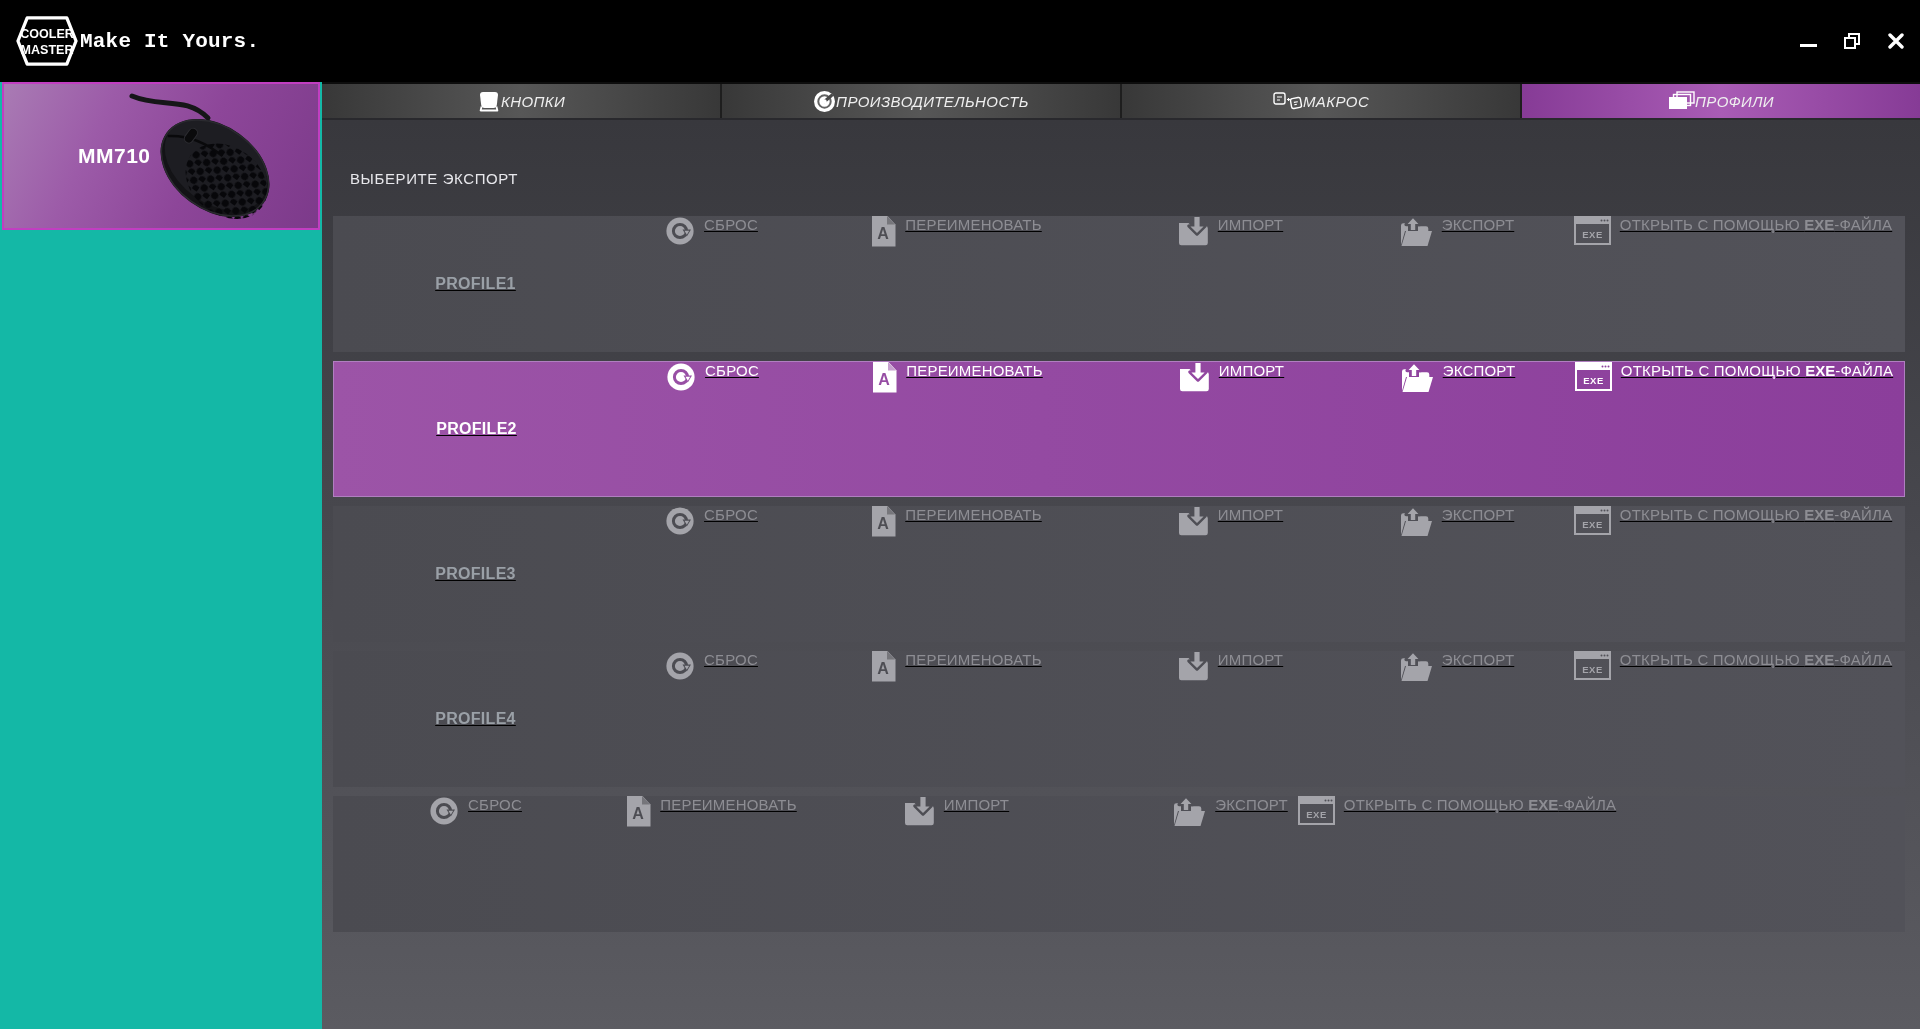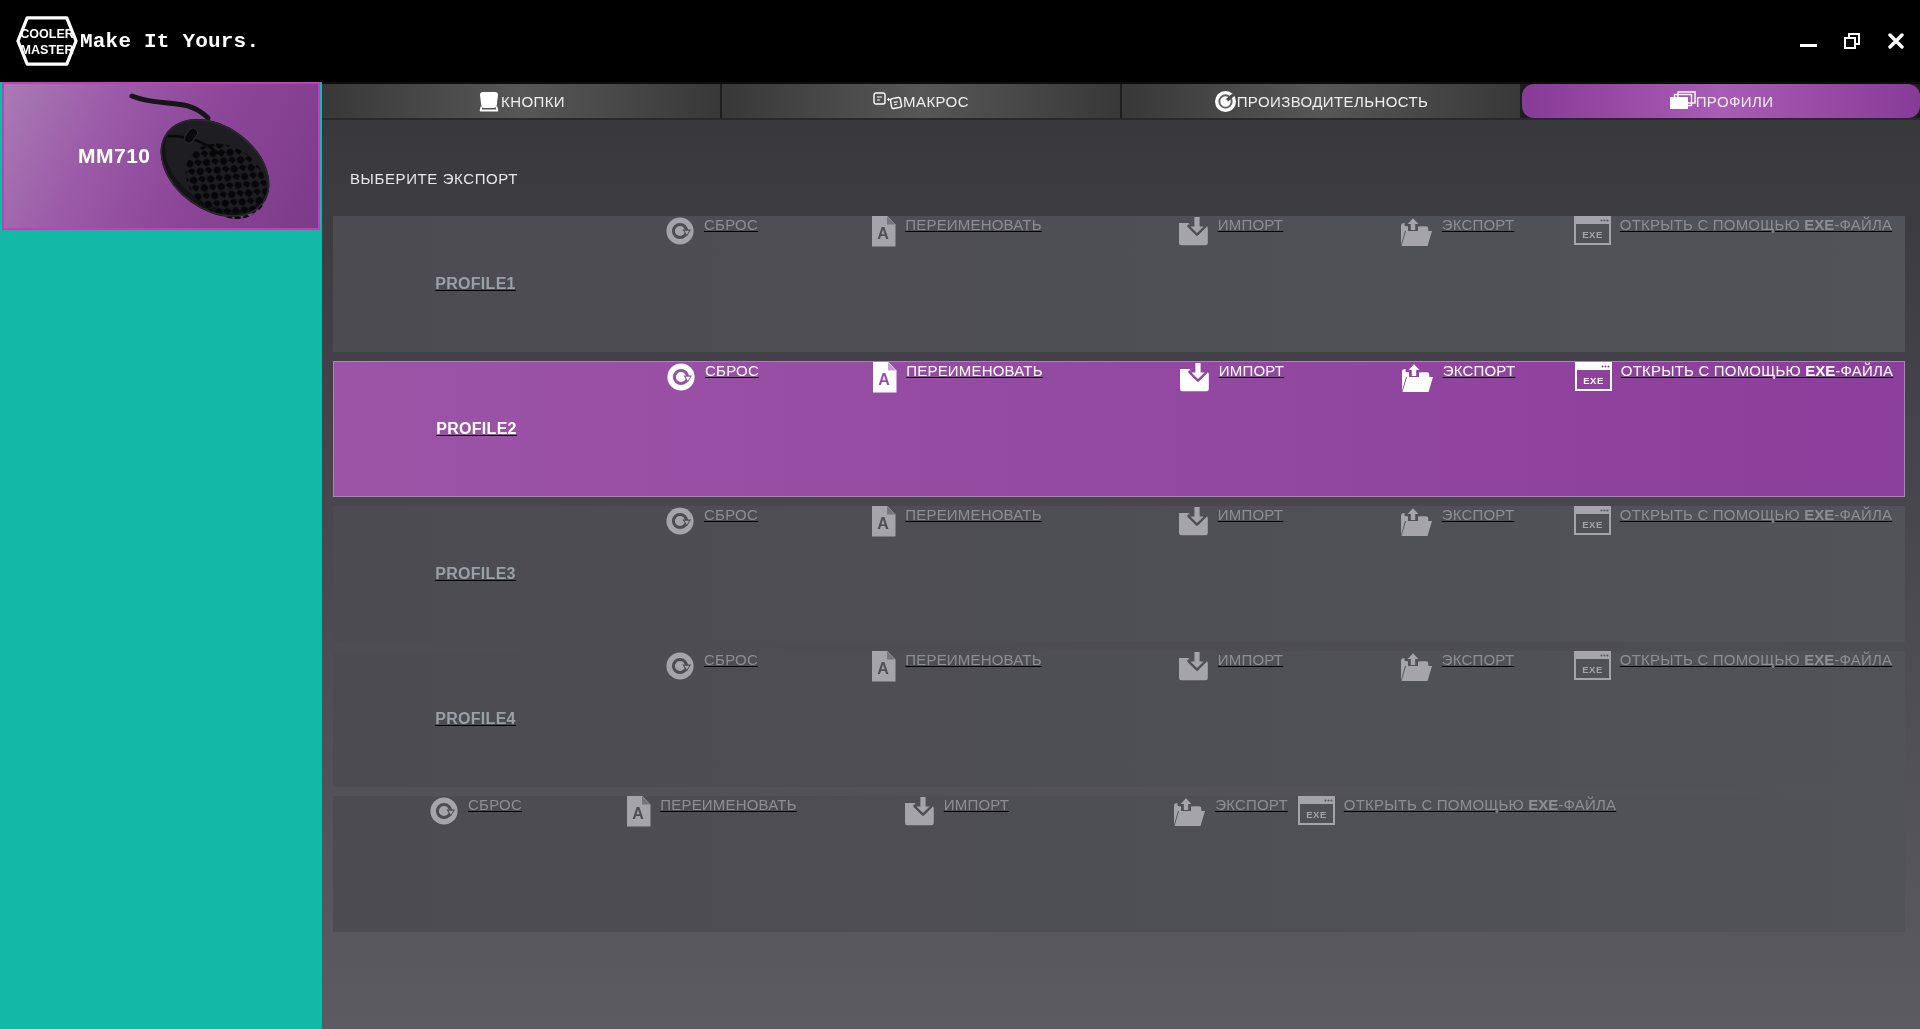--- a/index.html
+++ b/index.html
@@ -27,23 +27,23 @@
   .device-name { position:absolute; left:74px; top:50%; transform:translateY(-50%);
     color:#fff; font-weight:bold; font-size:21px; letter-spacing:0.5px; }
   .device-img { position:absolute; right:8px; top:4px; }
 
   .main { flex:1; display:flex; flex-direction:column; min-width:0; }
 
   
   .tabbar { height:38px; display:flex; background:#1b1b1b; border-top:2px solid #0d0d0d; border-bottom:2px solid #29292d; }
   .tab { flex:1; display:flex; align-items:center; justify-content:center; cursor:pointer;
     background:linear-gradient(to right,#383838 0%, #575757 50%, #383838 100%);
-    border-right:2px solid #1e1e1e; color:#efefef; font-size:15px; letter-spacing:0.4px; }
+    border-right:2px solid #1e1e1e; color:#efefef; font-size:15px; letter-spacing:0.4px;font-style:italic; }
   .tab:last-child { border-right:none; }
-  .tab.active { background:linear-gradient(to right,#863b96 0%, #a95cb5 50%, #863b96 100%);border-radius:12px; }
+  .tab.active { background:linear-gradient(to right,#863b96 0%, #a95cb5 50%, #863b96 100%); }
   .tab .ticon { display:flex; align-items:center; }
 
   
   .content { flex:1; background:linear-gradient(to bottom,#38383d 0%, #46464c 40%, #5b5b61 100%); overflow:hidden; }
   .page-heading { margin:50px 0 0 28px; color:#e8e8ec; font-size:15px; letter-spacing:0.6px; }
   .profile-list { margin:29px 15px 0 11px;text-decoration:underline; }
   .profile-row { height:136px; margin-bottom:9px; display:grid;
     grid-template-columns:285px 187px 303px 245px 208px 344px; align-items:center;
     background:linear-gradient(to right,#4b4b51 0%, #525259 100%); color:#8d8d93; }
   .profile-row .cell { display:flex; align-items:center; justify-content:center; gap:9px; height:100%; }
@@ -120,48 +120,48 @@
         <span class="ticon">
           <svg width="24" height="21" viewBox="0 0 24 21">
             <path d="M6,1 h12 q3,0 3,3 l-1.2,10 q-0.4,3 -3.4,3 H7.6 q-3,0 -3.4,-3 L3,4 q0,-3 3,-3 z" fill="#fff"></path>
             <path d="M4.6,15.5 L3.6,19.5 h16.8 l-1,-4" fill="none" stroke="#fff" stroke-width="1.8" stroke-linejoin="round"></path>
           </svg>
         </span>
         <span>КНОПКИ</span>
       </div>
       <div class="tab">
         <span class="ticon">
-          <svg width="30" height="18" viewBox="0 0 30 18">
-            <rect x="1" y="1" width="11" height="11" rx="2" fill="none" stroke="#fff" stroke-width="1.4"></rect>
-            <path d="M4,5 h5 M4,8 h3" stroke="#fff" stroke-width="1.1"></path>
-            <path d="M14,7.5 h3 M15.5,6 v3" stroke="#fff" stroke-width="1.2"></path>
-            <g transform="rotate(-10 23 11)">
-              <rect x="18" y="6" width="10" height="10" rx="2" fill="none" stroke="#fff" stroke-width="1.4"></rect>
-              <path d="M21,10 h4 M21,12.5 h2.5" stroke="#fff" stroke-width="1.1"></path>
-            </g>
-          </svg>
-        </span>
-        <span>МАКРОС</span>
-      </div>
-      <div class="tab">
-        <span class="ticon">
           <svg width="23" height="23" viewBox="0 0 23 23">
             <defs>
               <mask id="gaugemask">
                 <rect x="0" y="0" width="23" height="23" fill="#fff"></rect>
                 <circle cx="11.5" cy="11.5" r="6.2" stroke="#000" stroke-width="2" fill="none" opacity="0.85"></circle>
                 <path d="M11.5,11.5 L18.5,5.5" stroke="#000" stroke-width="3.2" stroke-linecap="round"></path>
               </mask>
             </defs>
             <circle cx="11.5" cy="11.5" r="10.5" fill="#fff" mask="url(#gaugemask)"></circle>
             <circle cx="11.5" cy="11.5" r="2.2" fill="#fff"></circle>
           </svg>
         </span>
         <span>ПРОИЗВОДИТЕЛЬНОСТЬ</span>
       </div>
+      <div class="tab">
+        <span class="ticon">
+          <svg width="30" height="18" viewBox="0 0 30 18">
+            <rect x="1" y="1" width="11" height="11" rx="2" fill="none" stroke="#fff" stroke-width="1.4"></rect>
+            <path d="M4,5 h5 M4,8 h3" stroke="#fff" stroke-width="1.1"></path>
+            <path d="M14,7.5 h3 M15.5,6 v3" stroke="#fff" stroke-width="1.2"></path>
+            <g transform="rotate(-10 23 11)">
+              <rect x="18" y="6" width="10" height="10" rx="2" fill="none" stroke="#fff" stroke-width="1.4"></rect>
+              <path d="M21,10 h4 M21,12.5 h2.5" stroke="#fff" stroke-width="1.1"></path>
+            </g>
+          </svg>
+        </span>
+        <span>МАКРОС</span>
+      </div>
       <div class="tab active">
         <span class="ticon">
           <svg width="27" height="20" viewBox="0 0 27 20">
             <rect x="9" y="1" width="17" height="11" fill="none" stroke="#fff" stroke-width="1.4"></rect>
             <rect x="5.5" y="3.5" width="17" height="11" fill="none" stroke="#fff" stroke-width="1.4"></rect>
             <rect x="1" y="6" width="18" height="12" fill="#fff"></rect>
           </svg>
         </span>
         <span>ПРОФИЛИ</span>
       </div>

